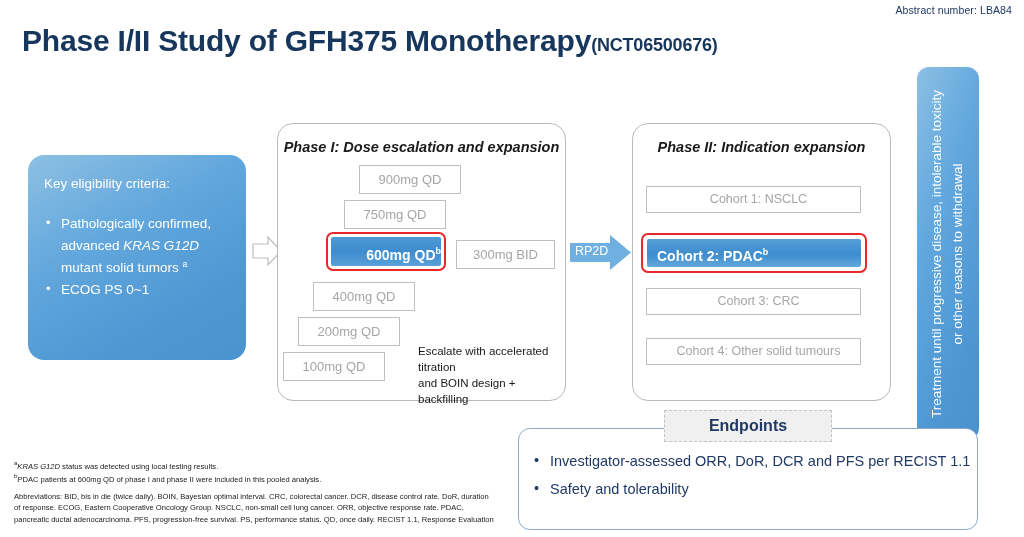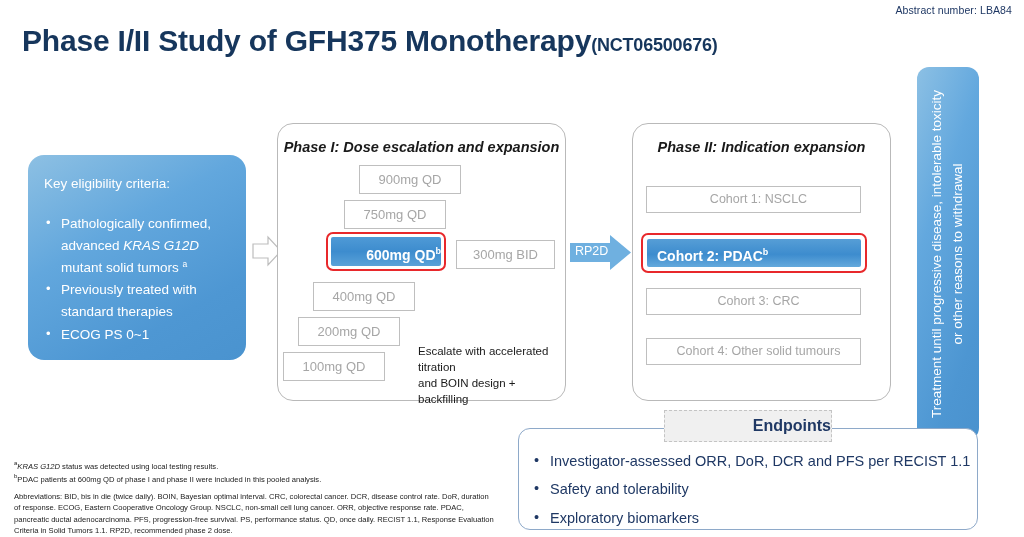--- a/index.html
+++ b/index.html
@@ -245,21 +245,21 @@
     position: absolute;
     left: 664px;
     top: 410px;
     width: 168px;
     height: 32px;
     background: #f0f0f0;
     border: 1px dashed #c4c4c4;
     color: #1f3864;
     font-size: 16px;
     font-weight: bold;
-    text-align: right;
+    text-align: center;
     line-height: 30px;
     z-index: 3;
   }
   .endpoints-list {
     position: absolute;
     left: 530px;
     top: 447px;
     width: 445px;
     color: #1f3864;
     font-size: 14.5px;
@@ -302,21 +302,20 @@
 <div class="abstract-number">Abstract number: LBA84</div>
 
 <div class="slide-title">
   <span>Phase I/II Study of GFH375 Monotherapy</span><span class="nct">(NCT06500676)</span>
 </div>
 
 <div class="eligibility">
   <div class="intro">Key eligibility criteria:</div>
   <ul>
     <li><span>Pathologically confirmed, advanced </span><em>KRAS G12D</em><span> mutant solid tumors </span><sup>a</sup></li>
-    <li>Previously treated with standard therapies</li>
     <li>ECOG PS 0~1</li>
   </ul>
 </div>
 
 <svg class="arrow-hollow" viewBox="0 0 30 34">
   <path d="M1,10 L16,10 L16,3 L29,17 L16,31 L16,24 L1,24 Z" fill="#ffffff" stroke="#bdbdbd" stroke-width="1.2"></path>
 </svg>
 
 <div class="panel panel-phase1">
   <div class="panel-heading">Phase I: Dose escalation and expansion</div>
@@ -366,25 +365,23 @@
     <div>Treatment until progressive disease, intolerable toxicity</div>
     <div>or other reasons to withdrawal</div>
   </div>
 </div>
 
 <div class="endpoints-panel"></div>
 <div class="endpoints-badge">Endpoints</div>
 <ul class="endpoints-list">
   <li>Investigator-assessed ORR, DoR, DCR and PFS per RECIST 1.1</li>
   <li>Safety and tolerability</li>
-  <li>Exploratory biomarkers</li>
 </ul>
 
 <div class="footnotes">
   <div class="fn-line"><sup>a</sup><em>KRAS G12D</em><span> status was detected using local testing results.</span></div>
   <div class="fn-line"><sup>b</sup><span>PDAC patients at 600mg QD of phase I and phase II were included in this pooled analysis.</span></div>
   <div class="abbrev">
     <div class="fn-line">Abbreviations: BID, bis in die (twice daily). BOIN, Bayesian optimal interval. CRC, colorectal cancer. DCR, disease control rate. DoR, duration</div>
     <div class="fn-line">of response. ECOG, Eastern Cooperative Oncology Group. NSCLC, non-small cell lung cancer. ORR, objective response rate. PDAC,</div>
     <div class="fn-line">pancreatic ductal adenocarcinoma. PFS, progression-free survival. PS, performance status. QD, once daily. RECIST 1.1, Response Evaluation</div>
-    <div class="fn-line">Criteria in Solid Tumors 1.1. RP2D, recommended phase 2 dose.</div>
   </div>
 </div>
 
 </body></html>

